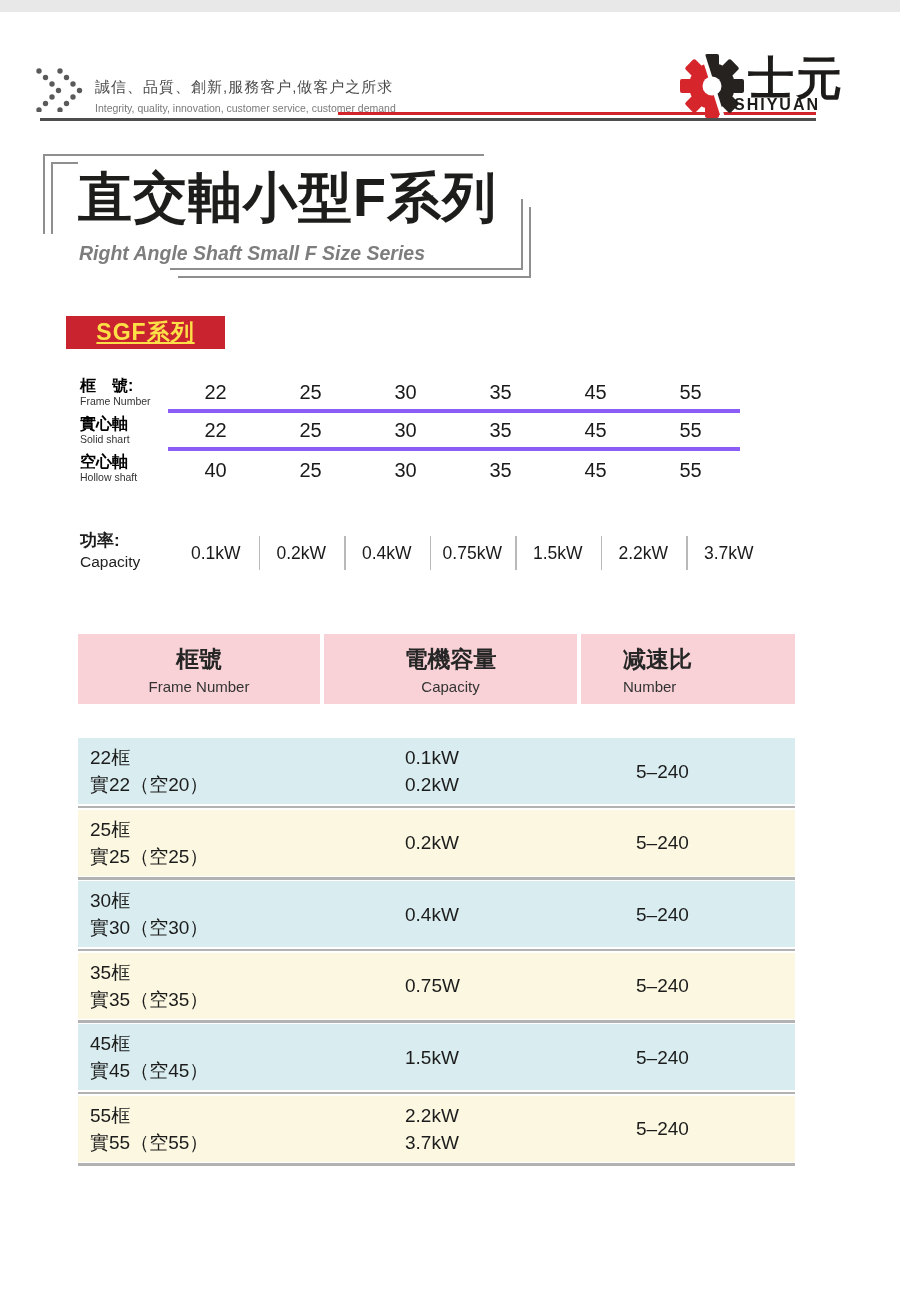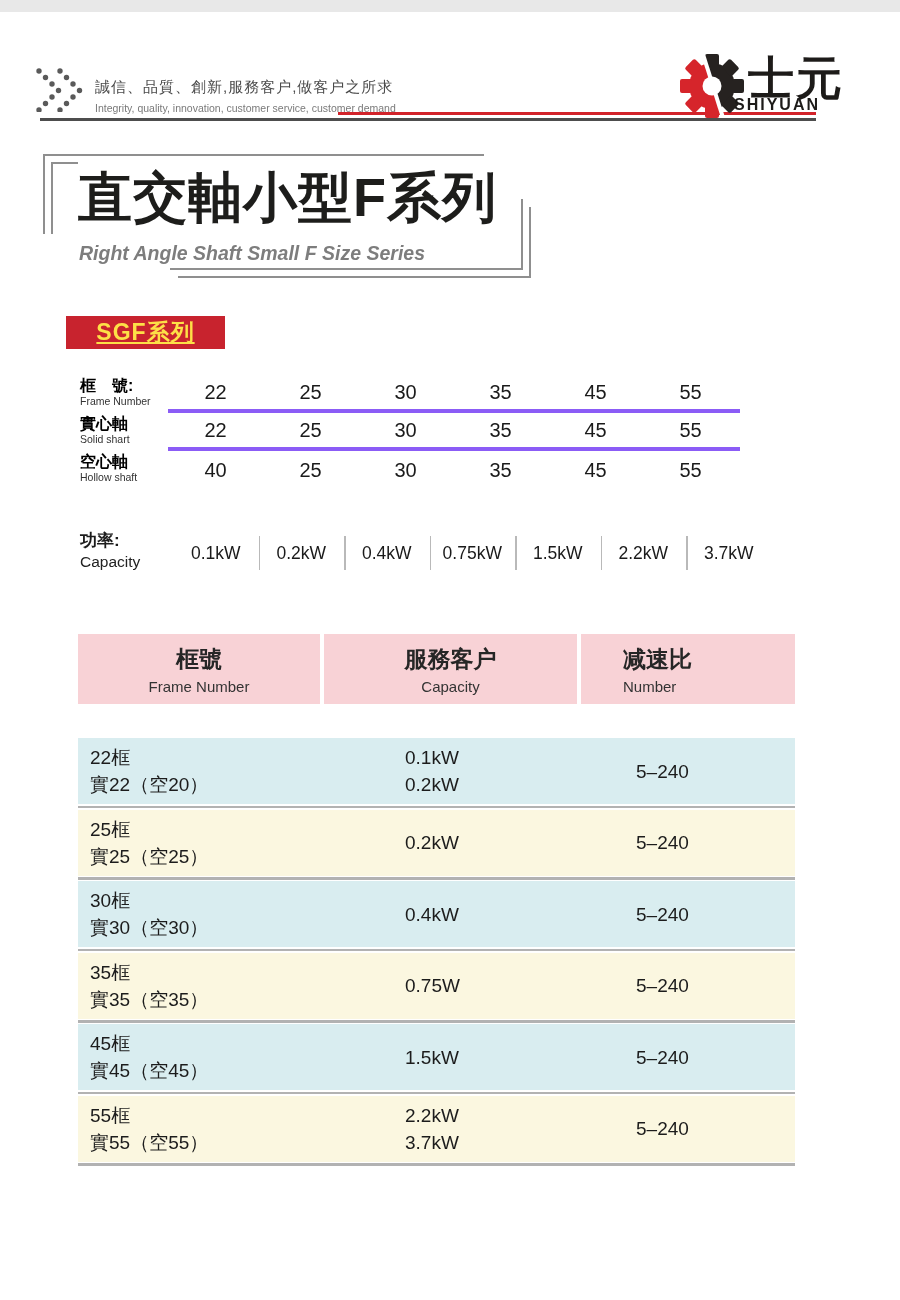--- a/index.html
+++ b/index.html
@@ -195,21 +195,21 @@
     </div>
   </div>
 
   <div class="tbl">
     <div class="tbl-head">
       <div class="hcell">
         <div class="zh">框號</div>
         <div class="en">Frame Number</div>
       </div>
       <div class="hcell">
-        <div class="zh">服務客户</div>
+        <div class="zh">電機容量</div>
         <div class="en">Capacity</div>
       </div>
       <div class="hcell left">
         <div class="zh">减速比</div>
         <div class="en">Number</div>
       </div>
     </div>
     <div class="tbl-body">
       <div class="trow blue">
         <div class="c1">22框

